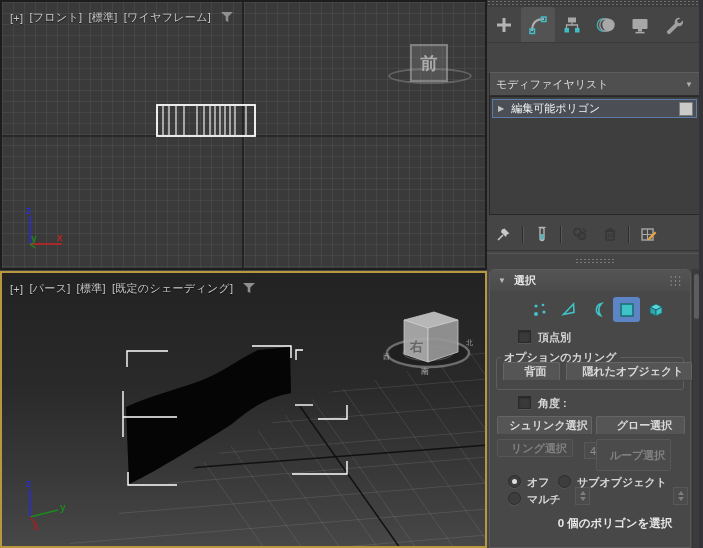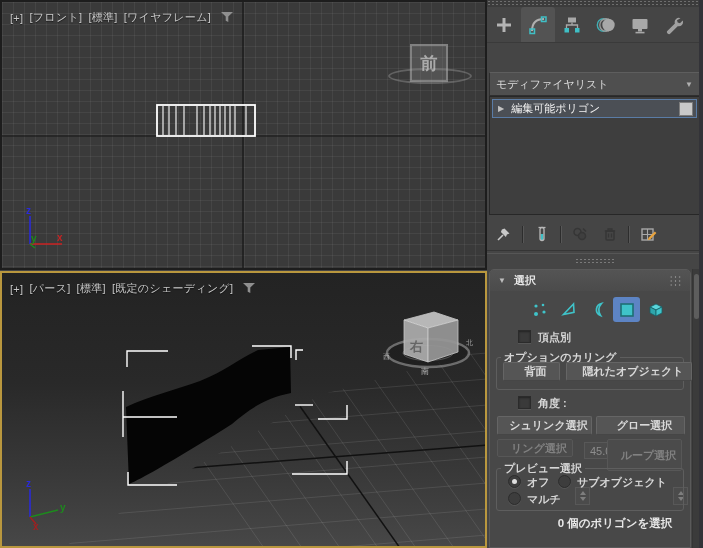--- a/index.html
+++ b/index.html
@@ -410,33 +410,30 @@
 
       <div class="btn disabled" style="left:7px;top:169px;width:76px;height:18px;">
         <span>リング選択</span>
       </div>
       <div class="spin" style="left:85px;top:169px;width:15px;height:18px;padding-left:0;">
         <span class="arrows" style="border-left:none;width:100%;">
             <span class="up"></span>
             <span class="dn"></span>
           </span>
       </div>
-      <div class="btn disabled" style="left:117px;top:169px;width:75px;height:32px;">
+      <div class="btn disabled" style="left:106px;top:169px;width:75px;height:32px;">
         <span>ループ選択</span>
       </div>
       <div class="spin" style="left:183px;top:169px;width:15px;height:18px;padding-left:0;">
         <span class="arrows" style="border-left:none;width:100%;">
             <span class="up"></span>
             <span class="dn"></span>
           </span>
       </div>
 
-      <fieldset class="grp" style="left:6px;top:191px;width:186px;height:48px;">
-        <legend>プレビュー選択</legend>
-      </fieldset>
       <div class="radio sel" style="left:18px;top:205px;"></div>
       <div class="lbl" style="left:37px;top:205px;">オフ</div>
       <div class="radio" style="left:68px;top:205px;"></div>
       <div class="lbl" style="left:87px;top:205px;">サブオブジェクト</div>
       <div class="radio" style="left:18px;top:222px;"></div>
       <div class="lbl" style="left:37px;top:222px;">マルチ</div>
 
       <div class="status">0 個のポリゴンを選択</div>
     </div>
 

